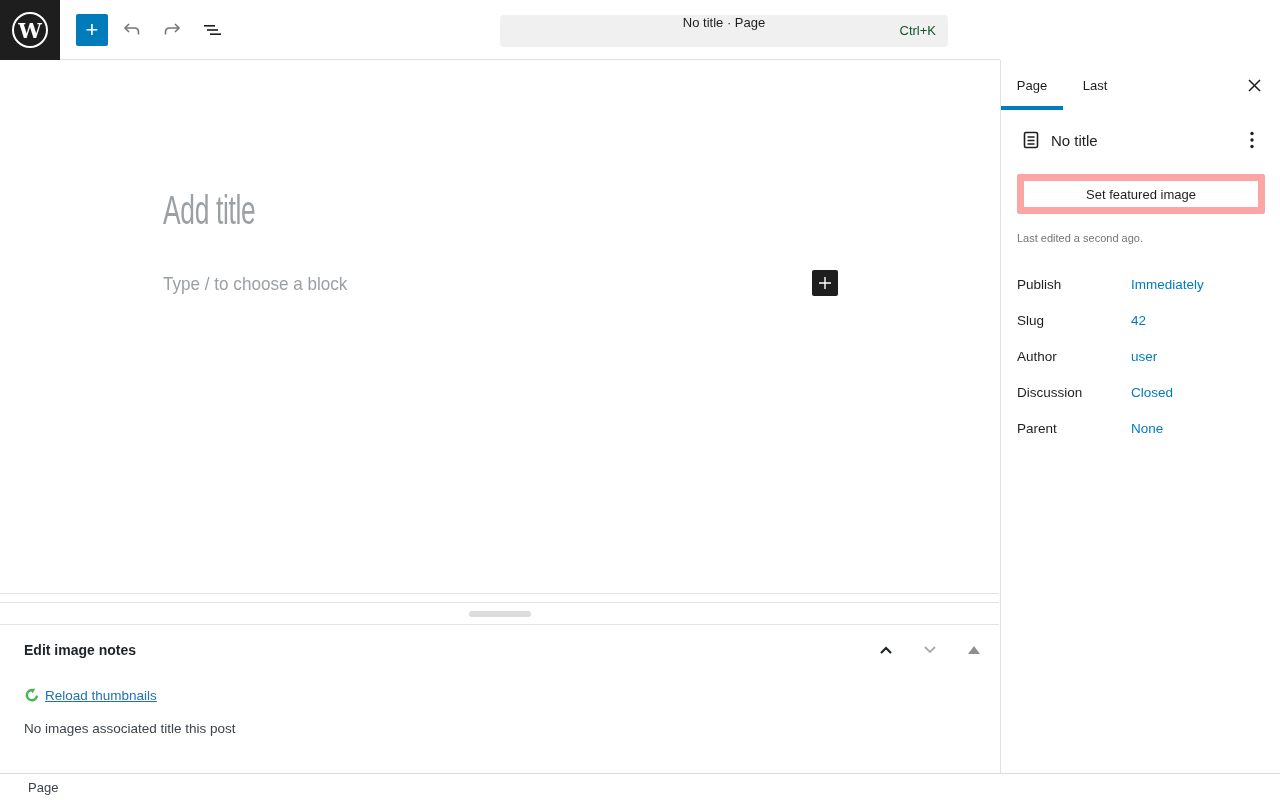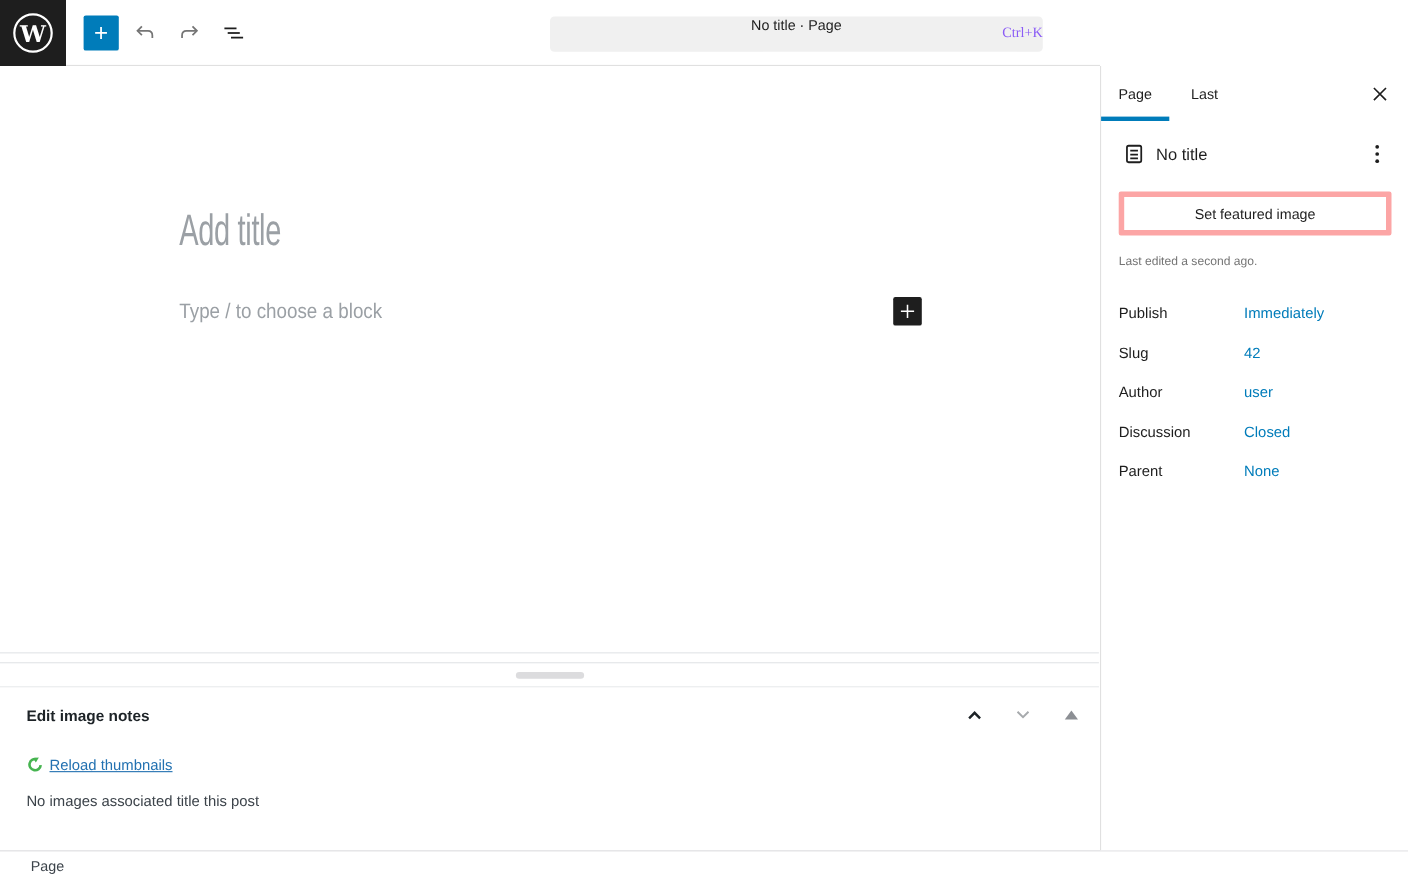--- a/index.html
+++ b/index.html
@@ -50,23 +50,23 @@
   .redo-btn { left: 160px; }
   .listview-btn { left: 200px; }
 
   .command-bar {
     position: absolute; left: 500px; top: 15px; width: 448px; height: 32px;
     background: #f0f0f0; border-radius: 4px; cursor: pointer;
     display: flex; align-items: flex-start; justify-content: center;
     font-size: 13px; color: #1e1e1e;
   }
   .command-shortcut {
-    position: absolute; right: 0; top: 0; height: 30px;
+    position: absolute; right: 12px; top: 0; height: 30px;
     display: flex; align-items: center;
-    color: #8b5cf6; font-size: 13px; font-family: Liberation Serif, serif;
+    color: #14532d; font-size: 13px;
   }
 
   
   .canvas {
     position: absolute; left: 0; top: 60px; width: 999px; height: 533px;
     background: #fff;
   }
   .post-title {
     position: absolute; left: 163px; top: 128px;
     font-size: 40px; font-weight: 400; color: #9ba0a5;
@@ -165,21 +165,21 @@
   .doc-icon { margin-left: 18px; display: flex; }
   .doc-title { margin-left: 8px; font-size: 15px; color: #1e1e1e; }
   .kebab-btn {
     position: absolute; right: 16px; top: 10px; width: 24px; height: 24px;
     background: transparent; border: none; cursor: pointer; padding: 0;
     display: flex; align-items: center; justify-content: center;
   }
 
   .featured-btn {
     display: block; margin: 12px 16px 0 16px; width: 248px; height: 40px;
-    background: #fff; border: 5px solid #fca5a5; border-radius: 2px;
+    background: #fff; border: 7px solid #fca5a5; border-radius: 2px;
     font-size: 13px; color: #1e1e1e; cursor: pointer;
   }
   .last-edited {
     margin: 18px 16px 0 16px; font-size: 11px; color: var(--gray-text);
   }
 
   .meta-rows { margin-top: 22px; }
   .meta-row {
     height: 36px; display: flex; align-items: center; padding-left: 16px;
   }

